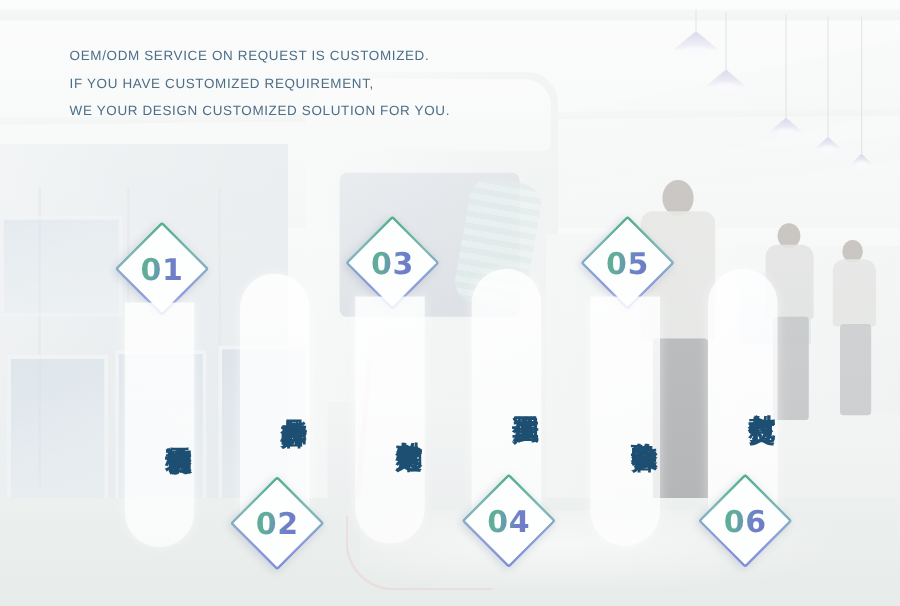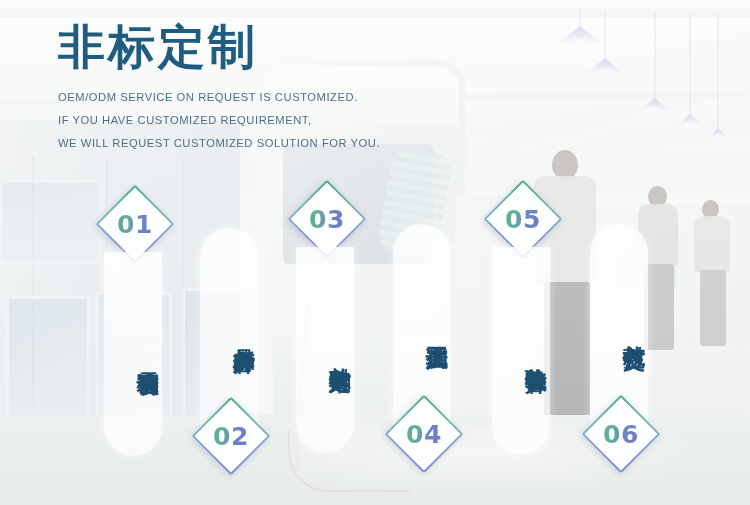--- a/index.html
+++ b/index.html
@@ -247,25 +247,24 @@
     <div class="floor">
         <div class="sheen"></div>
       </div>
     <div class="hose"></div>
 
     <div class="bg-wash"></div>
     <div class="top-strip"></div>
   </div>
 
   <div class="head">
-    <div class="title">非标定制</div>
     <div class="sub">
       <div>OEM/ODM SERVICE ON REQUEST IS CUSTOMIZED.</div>
       <div>IF YOU HAVE CUSTOMIZED REQUIREMENT,</div>
-      <div>WE WILL REQUEST CUSTOMIZED SOLUTION FOR YOU.</div>
+      <div>WE YOUR DESIGN CUSTOMIZED SOLUTION FOR YOU.</div>
     </div>
   </div>
 
   <div class="steps">
 
     <div class="step down" style="left:104px;">
       <div class="badge" style="top:196px;">
         <div class="num">01</div>
       </div>
       <div class="pill" style="top:252px;height:204px;"></div>

